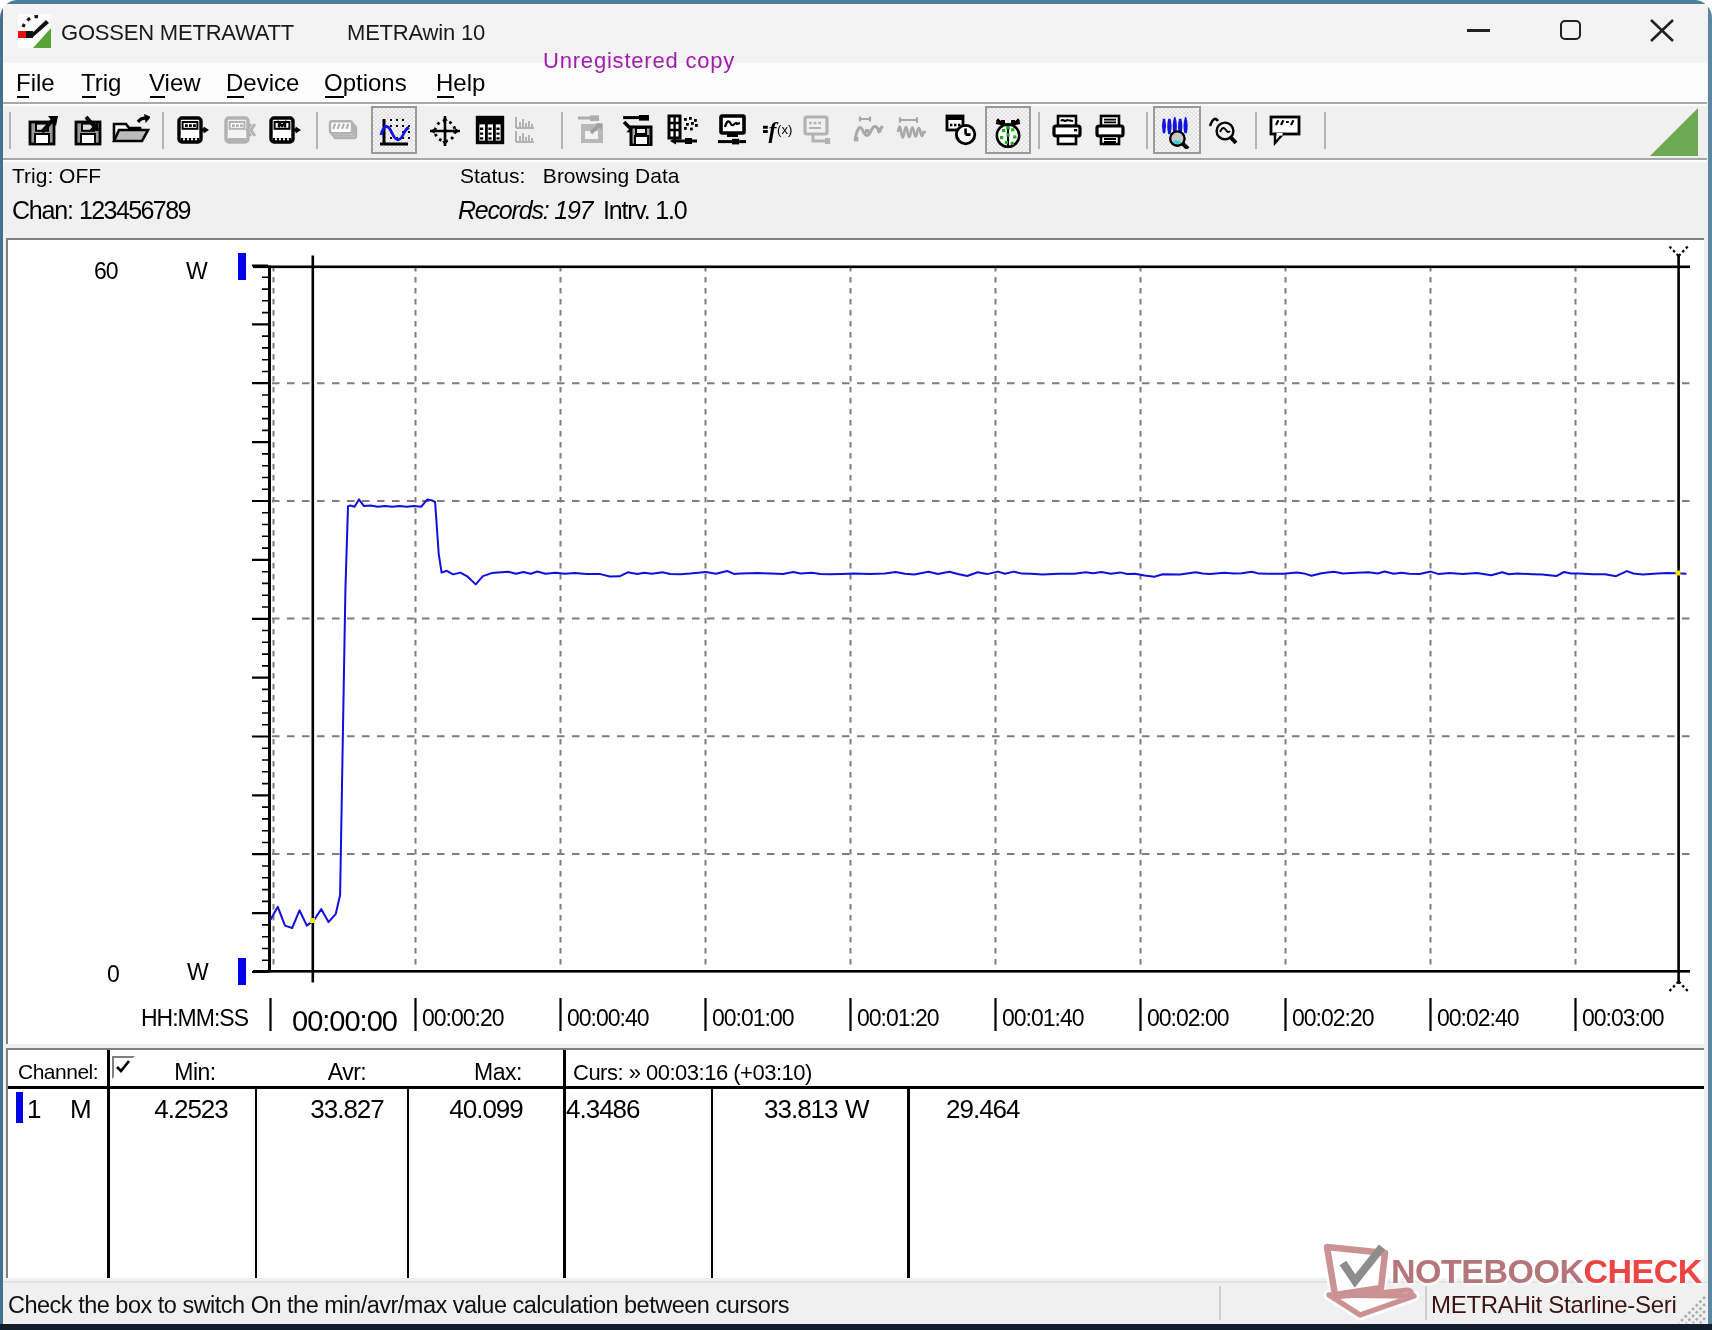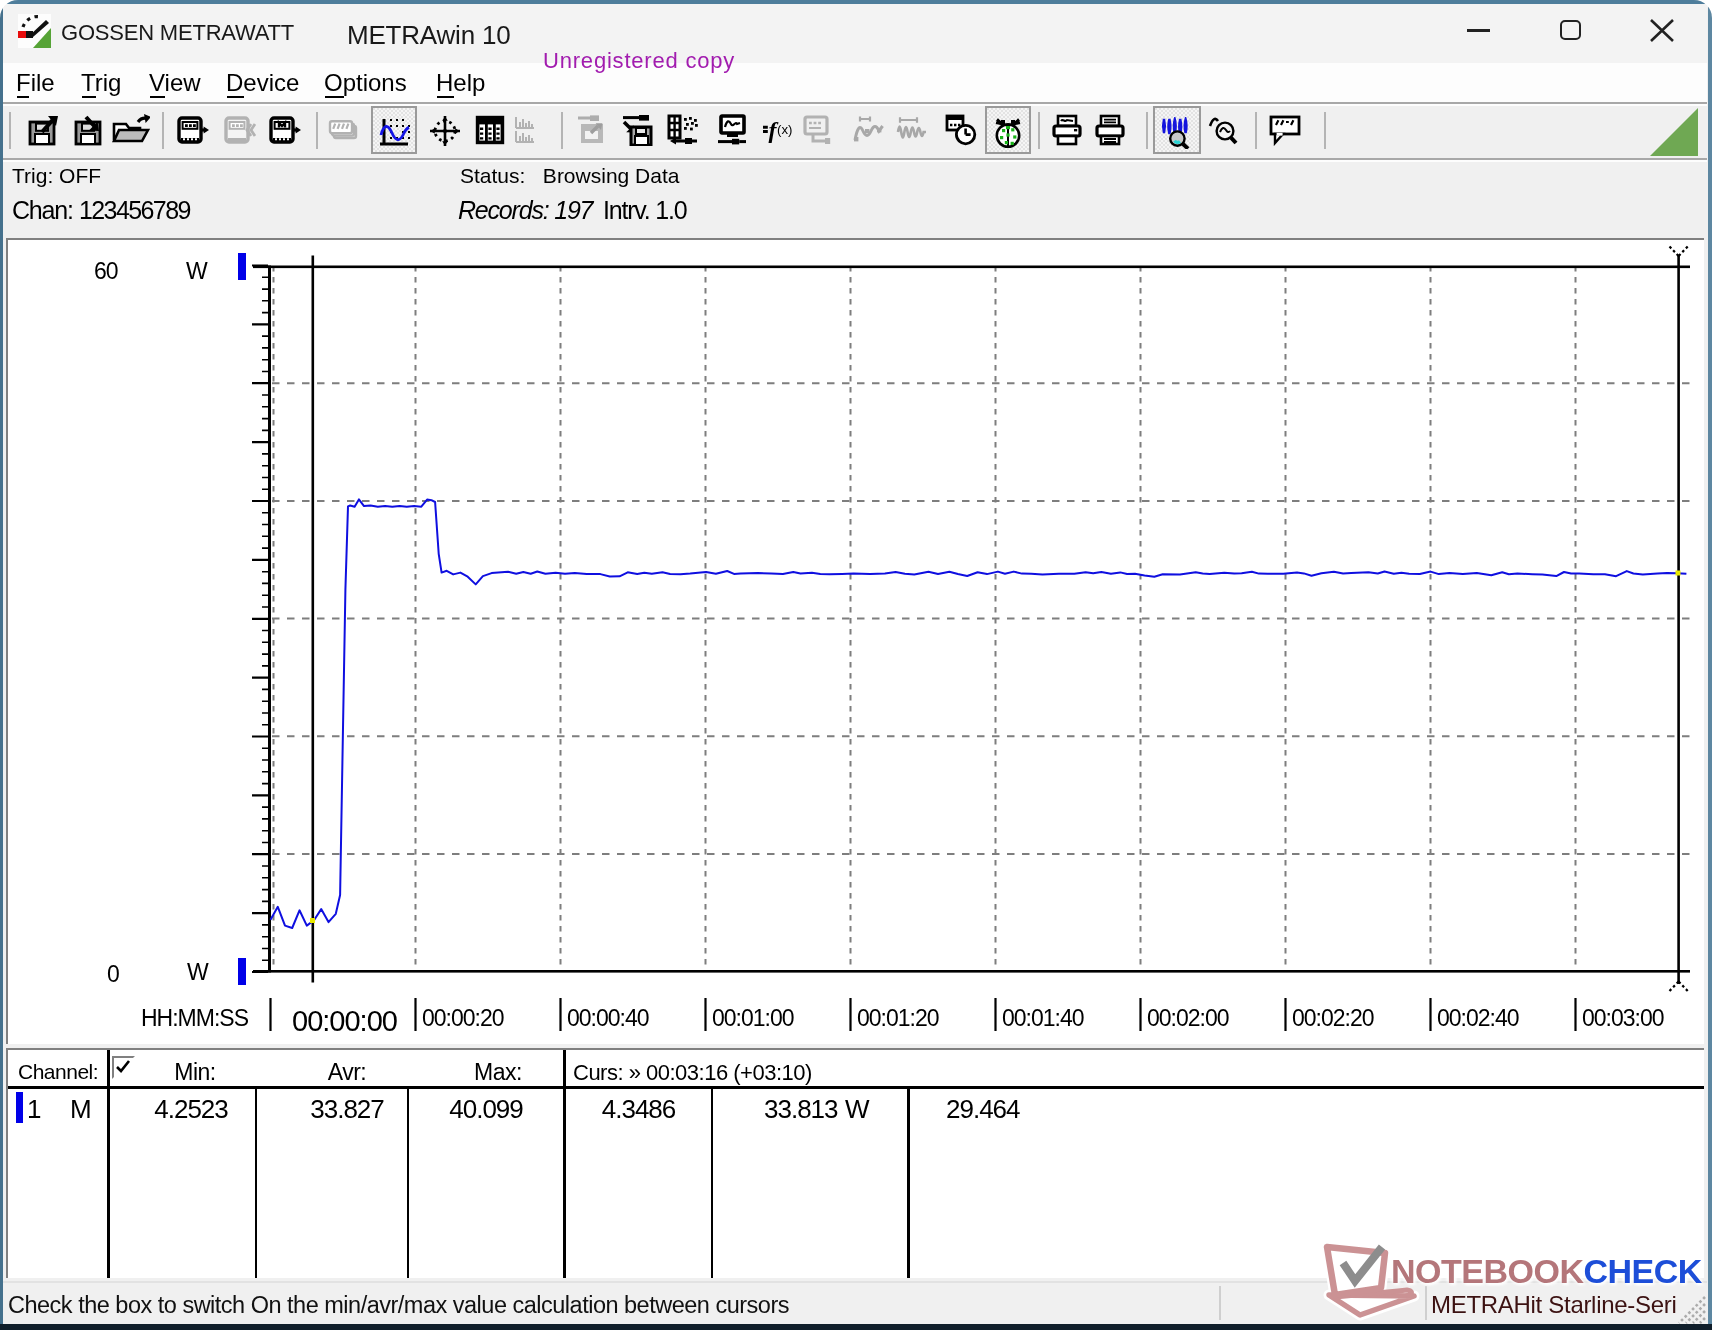--- a/index.html
+++ b/index.html
@@ -41,21 +41,21 @@
 
 <svg class="abs" style="left:18px;top:14px;" width="33" height="34" viewBox="0 0 33 34">
   <rect x="0" y="0" width="33" height="34" fill="#fdfdfd"></rect>
   <polygon points="15,34 33,34 33,14" fill="#56a336"></polygon>
   <rect x="0" y="17" width="15" height="7" fill="#111"></rect>
   <rect x="0" y="17" width="8" height="7" fill="#e80c0c"></rect>
   <path d="M11 22 L28 6 L31 9 L15 23 Z" fill="#111"></path>
   <path d="M5 13 A15 15 0 0 1 23 3" fill="none" stroke="#111" stroke-width="3.2" stroke-dasharray="3.4 4.6"></path>
 </svg>
 <div class="t" style="left:61px;top:20px;font-size:22px;letter-spacing:-0.2px;color:#191919;">GOSSEN METRAWATT</div>
-<div class="t" style="left:347px;top:20px;font-size:26px;letter-spacing:-0.2px;color:#191919;">METRAwin 10</div>
+<div class="t" style="left:347px;top:20px;font-size:22px;letter-spacing:-0.2px;color:#191919;">METRAwin 10</div>
 <div class="t" style="left:543px;top:20px;font-size:22px;letter-spacing:0.8px;color:#a21caf;margin-top:28px;">Unregistered copy</div>
 
 <div class="abs" style="left:1467px;top:29px;width:23px;height:3px;background:#222;"></div>
 <div class="abs" style="left:1560px;top:20px;width:21px;height:20px;border:2.5px solid #222;border-radius:5px;"></div>
 <svg class="abs" style="left:1650px;top:19px;" width="24" height="23" viewBox="0 0 24 23">
   <path d="M1 1 L23 22 M23 1 L1 22" stroke="#222" stroke-width="2.6" fill="none"></path>
 </svg>
 
 <div class="t" style="left:16px;top:69px;font-size:24px;">File</div>
 <div class="abs" style="left:17px;top:96px;width:12px;height:2px;background:#000;"></div>
@@ -372,34 +372,34 @@
 <div class="abs" style="left:255px;top:1088px;width:2px;height:190px;background:#000;"></div>
 <div class="abs" style="left:407px;top:1088px;width:2px;height:190px;background:#000;"></div>
 <div class="abs" style="left:711px;top:1088px;width:2px;height:190px;background:#000;"></div>
 <div class="abs" style="left:907px;top:1088px;width:3px;height:190px;background:#000;"></div>
 <div class="abs" style="left:16px;top:1092px;width:7px;height:31px;background:#0000e8;"></div>
 <div class="t" style="left:27px;top:1094px;font-size:26px;letter-spacing:-1px;">1</div>
 <div class="t" style="left:70px;top:1094px;font-size:26px;letter-spacing:-1px;">M</div>
 <div class="t" style="left:110px;top:1094px;width:162px;font-size:26px;letter-spacing:-1px;text-align:center;">4.2523</div>
 <div class="t" style="left:257px;top:1094px;width:180px;font-size:26px;letter-spacing:-1px;text-align:center;">33.827</div>
 <div class="t" style="left:409px;top:1094px;width:154px;font-size:26px;letter-spacing:-1px;text-align:center;">40.099</div>
-<div class="t" style="left:566px;top:1094px;width:145px;font-size:26px;letter-spacing:-1px;text-align:center;">4.3486</div>
+<div class="t" style="left:566px;top:1094px;width:145px;font-size:26px;letter-spacing:-1px;">4.3486</div>
 <div class="t" style="left:764px;top:1094px;font-size:26px;letter-spacing:-1px;">33.813</div>
 <div class="t" style="left:845px;top:1094px;font-size:26px;letter-spacing:-1px;">W</div>
 <div class="t" style="left:946px;top:1094px;font-size:26px;letter-spacing:-1px;">29.464</div>
 
 <div class="t" style="left:8px;top:1292px;font-size:23.5px;letter-spacing:-0.5px;color:#111;">Check the box to switch On the min/avr/max value calculation between cursors</div>
 <div class="abs" style="left:1219px;top:1286px;width:2px;height:34px;background:#cfcfcf;"></div>
 <div class="abs" style="left:1425px;top:1286px;width:2px;height:34px;background:#cfcfcf;"></div>
 <div class="t" style="left:1431px;top:1291px;font-size:24px;letter-spacing:-0.3px;color:#3c1212;">METRAHit Starline-Seri</div>
 <svg class="abs" style="left:1678px;top:1296px;" width="28" height="28" viewBox="0 0 28 28">
  <path d="M27 1 L1 27 M27 8 L8 27 M27 15 L15 27 M27 22 L22 27" stroke="#ababab" stroke-width="2.6" stroke-dasharray="2.6 2.6"></path>
 </svg>
 
 <svg class="abs" style="left:1318px;top:1238px;" width="118" height="92" viewBox="0 0 118 92">
  <polygon points="11,57 42,77 96,58" fill="#fff" stroke="#fff" stroke-width="11" stroke-linejoin="round"></polygon>
  <polygon points="9,9 67,15 63,50 17,57" fill="#fff" stroke="#fff" stroke-width="11" stroke-linejoin="round"></polygon>
  <polygon points="11,57 42,77 96,58" fill="#fff" stroke="#cb9294" stroke-width="5.5" stroke-linejoin="round"></polygon>
  <path d="M17 59 L80 53 L89 52 Q96 53 92 57 L88 58" fill="none" stroke="#cb9294" stroke-width="5" stroke-linejoin="round"></path>
  <polygon points="9,9 67,15 63,50 17,57" fill="#fff" stroke="#cb9294" stroke-width="6.5" stroke-linejoin="round"></polygon>
  <path d="M25 25 L37 43 L64 9" stroke="#8d8d8d" stroke-width="8" fill="none"></path>
 </svg>
-<div class="t" style="left:1391px;top:1252px;font-size:34px;font-weight:bold;letter-spacing:-0.5px;color:#b4767a;text-shadow:0 0 4px #fff, 0 0 4px #fff, 2px 2px 3px #fff, -2px -2px 3px #fff;">NOTEBOOK<span style="color:#1d4ed8;">CHECK</span></div>
+<div class="t" style="left:1391px;top:1252px;font-size:34px;font-weight:bold;letter-spacing:-0.5px;color:#b4767a;text-shadow:0 0 4px #fff, 0 0 4px #fff, 2px 2px 3px #fff, -2px -2px 3px #fff;">NOTEBOOK<span style="color:#ef4444;">CHECK</span></div>
 
 </body></html>

